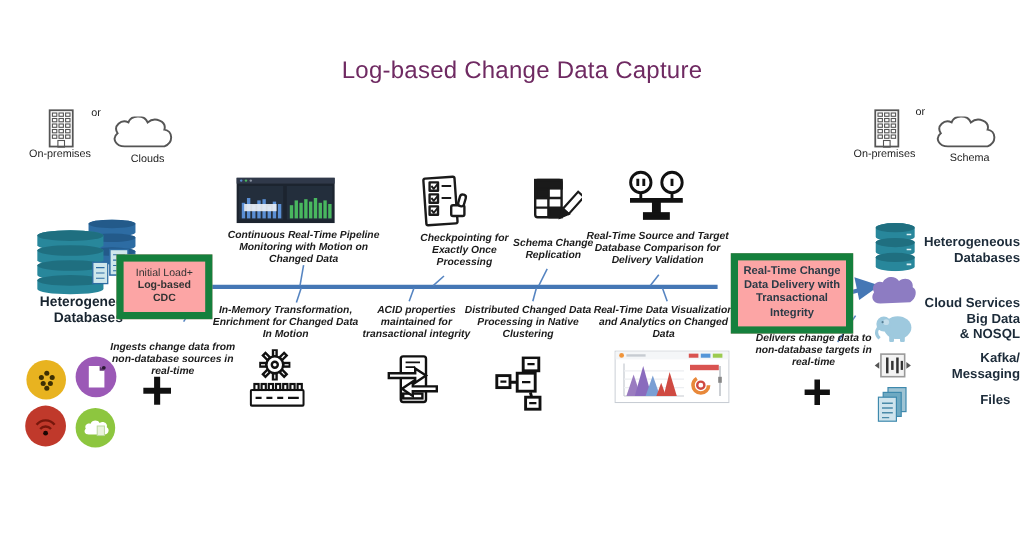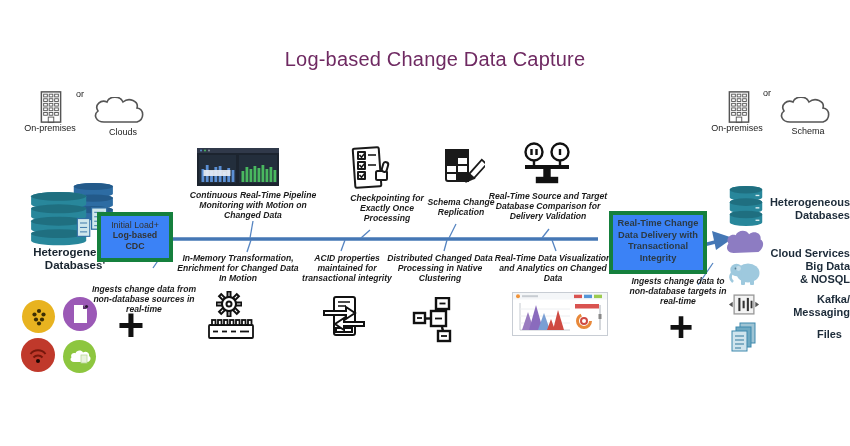--- a/index.html
+++ b/index.html
@@ -5,21 +5,21 @@
   html,body{margin:0;padding:0;background:#fff;}
   #canvas{position:relative;width:850px;height:446px;background:#fff;overflow:hidden;
           font-family:"Liberation Sans",sans-serif;color:#1a1a1a;}
   .abs{position:absolute;}
   .title{font-size:20px;color:#6f2a62;text-align:center;letter-spacing:.2px;}
   .feat{font-size:8.6px;font-style:italic;font-weight:600;line-height:1.18;text-align:center;color:#1b1b1b;}
   .envlbl{font-size:9px;text-align:center;color:#222;}
   .or{font-size:9px;color:#222;}
   .nodelbl{font-weight:bold;color:#18242f;font-size:11.5px;line-height:1.12;text-align:center;white-space:pre-line;}
   .sublbl{font-weight:600;color:#18242f;font-size:10.5px;text-align:center;}
-  .graybox{background:#3b82f6;border:4px solid #15803d;text-align:center;}
+  .graybox{background:#fca5a5;border:6px solid #15803d;text-align:center;}
   .cdc1{font-size:8.8px;color:#333;padding-top:4px;}
   .cdc2{font-size:8.8px;font-weight:bold;color:#333;white-space:pre-line;line-height:1.22;}
   .delivery{font-size:9.3px;font-weight:bold;color:#2b3a46;white-space:pre-line;line-height:1.25;padding-top:3px;}
   .tgtlbl{font-weight:bold;color:#1c2b39;font-size:11px;line-height:1.15;white-space:pre-line;text-align:right;}
   .plus{font-weight:900;color:#111;text-align:center;line-height:1;}
   .circle{position:absolute;border-radius:50%;display:flex;align-items:center;justify-content:center;}
   svg{display:block;}
 </style>
 </head>
 <body>
@@ -311,21 +311,21 @@
     <polygon points="26,38 32,21 38,38" fill="#7a9fd4"></polygon>
     <polygon points="35,38 39,27 43,38" fill="#cf4a42"></polygon>
     <polygon points="41,38 46,18 52,38" fill="#cf4a42"></polygon>
     <rect x="63" y="12" width="24" height="4.5" fill="#d95350"></rect>
     <circle cx="72" cy="29" r="6.5" fill="none" stroke="#e8883a" stroke-width="3" stroke-dasharray="27 14"></circle>
     <circle cx="72" cy="29" r="3" fill="#fff" stroke="#cf4a42" stroke-width="2"></circle>
     <line x1="88" y1="13" x2="88" y2="38" stroke="#aab0b8"></line>
     <rect x="86.5" y="22" width="3" height="5" fill="#888"></rect>
   </svg>
 
-  <div class="abs feat" style="left:626px;top:276px;width:104px;">Ingests change data to non-database targets in real-time</div>
+  <div class="abs feat" style="left:626px;top:276px;width:104px;">Delivers change data to non-database targets in real-time</div>
   <div class="abs plus" style="left:662px;top:306px;width:38px;font-size:42px;">+</div>
 
   <div class="abs graybox delivery" style="left:597px;top:211px;width:90px;height:52px;margin-left:12px;">Real-Time Change
 Data Delivery with
 Transactional
 Integrity</div>
 
   <div class="circle" style="left:22px;top:300px;width:33px;height:33px;background:#e8b320;">
     <svg width="20" height="20" viewBox="0 0 20 20">
         <g fill="#3c2f04">

